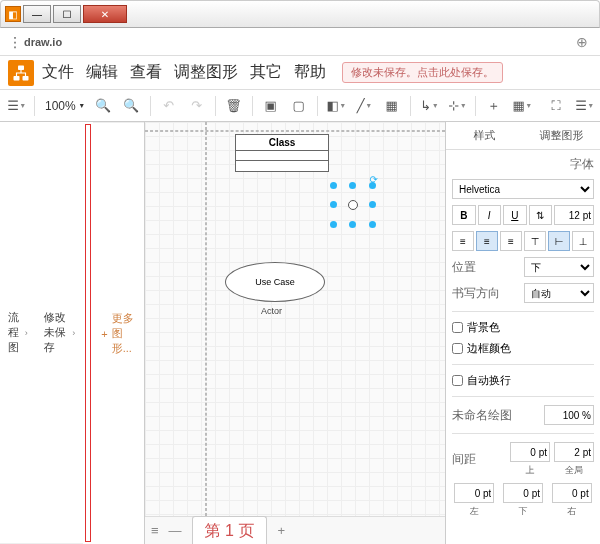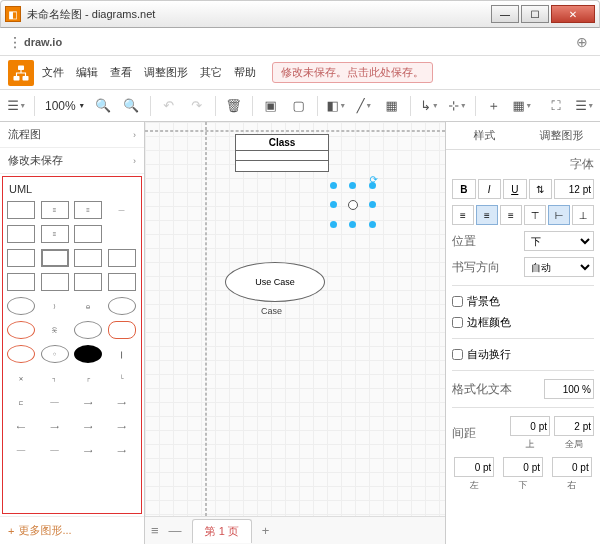--- a/index.html
+++ b/index.html
@@ -9,29 +9,29 @@
 .titlebar .title { margin-left: 6px; color: #333; flex: 1; }
 .titlebar .winbtn { width: 28px; height: 18px; border: 1px solid #888; display: flex; align-items: center; justify-content: center; margin-left: 2px; font-size: 10px; background: linear-gradient(#f8f8f8,#ddd); }
 .titlebar .close { background: linear-gradient(#e88070,#c04030); color: #fff; border-color: #a03020; width: 44px; }
 .addrbar { display: flex; align-items: center; height: 28px; border-bottom: 1px solid #ddd; padding: 0 8px; }
 .addrbar .dot { color: #666; margin-right: 2px; font-size: 14px; }
 .addrbar .addr { flex: 1; color: #555; font-weight: bold; }
 .addrbar .globe { width: 16px; height: 16px; color: #888; font-size: 14px; }
 .menubar { display: flex; align-items: center; height: 34px; padding: 4px 8px; border-bottom: 1px solid #ddd; }
 .applogo { width: 26px; height: 26px; background: #f08000; border-radius: 2px; margin-right: 8px; display:flex; align-items:center; justify-content:center; }
 .applogo svg { width: 18px; height: 18px; fill: #fff; }
-.menubar .m { margin-right: 12px; color: #333; font-size: 11px; }
+.menubar .m { margin-right: 12px; color: #333; font-size: 16px; }
 .menubar .save-note { border: 1px solid #e8a0a0; background: #fdf0f0; color: #c06060; padding: 2px 8px; border-radius: 3px; font-size: 11px; margin-left: 4px; }
 .toolbar { display: flex; align-items: center; height: 32px; padding: 0 4px; border-bottom: 1px solid #ccc; gap: 4px; }
 .tbtn { width: 24px; height: 24px; display: flex; align-items: center; justify-content: center; color: #555; font-size: 13px; cursor: pointer; border-radius: 2px; }
 .tbtn.disabled { color: #ccc; }
 .sep { width: 1px; height: 20px; background: #ddd; margin: 0 2px; }
 .zoom { display: flex; align-items: center; gap: 2px; font-size: 12px; color: #333; padding: 0 4px; }
 .flexrow { display: flex; height: calc(544px - 28px - 28px - 34px - 32px); }
-.sidebar { width: 145px; border-right: 1px solid #ccc; display: flex; flex-direction: column; background: #fff; }
+.sidebar { width: 145px; border-right: 1px solid #ccc; display: flex; flex-direction: row; background: #fff; }
 .sbhead { padding: 5px 8px; font-size: 11px; color: #444; border-bottom: 1px solid #eee; display: flex; align-items: center; justify-content: space-between; cursor: pointer; }
 .sbhead .arr { font-size: 9px; color: #888; }
 .shapes { border: 1px solid #e03030; margin: 2px; padding: 4px 2px; flex: 1; overflow: hidden; display: flex; flex-direction: column; }
 .shapes .uml { font-size: 11px; color: #333; padding: 2px 4px 6px; }
 .shapegrid { display: grid; grid-template-columns: repeat(4, 1fr); gap: 6px 4px; padding: 0 2px; }
 .shp { width: 28px; height: 18px; border: 1px solid #888; display: flex; align-items: center; justify-content: center; font-size: 6px; color: #666; }
 .shp.plain { border: none; }
 .shp.red { border-color: #e06040; }
 .shp.round { border-radius: 50%; }
 .shp.thick { border-width: 2px; }
@@ -44,21 +44,21 @@
 .class-box .hd { text-align: center; font-weight: bold; border-bottom: 1px solid #666; padding: 2px; }
 .class-box .row { height: 10px; border-bottom: 1px solid #666; }
 .class-box .row:last-child { border-bottom: none; }
 .usecase { position: absolute; left: 80px; top: 140px; width: 100px; height: 40px; border: 1px solid #666; border-radius: 50%; display: flex; align-items: center; justify-content: center; font-size: 9px; background: #fff; }
 .actor-lbl { position: absolute; left: 116px; top: 184px; font-size: 9px; color: #444; }
 .selnode { position: absolute; left: 185px; top: 60px; width: 46px; height: 46px; }
 .selnode .c { position: absolute; width: 7px; height: 7px; background: #29b6f6; border-radius: 50%; }
 .selnode .center { width: 10px; height: 10px; border: 1px solid #555; border-radius: 50%; background: #fff; left: 18px; top: 18px; }
 .selnode .rot { position: absolute; right: -2px; top: -8px; color: #29b6f6; font-size: 10px; }
 .pagebar { height: 28px; display: flex; align-items: center; padding: 0 6px; gap: 10px; border-top: 1px solid #ddd; background: #f8f8f8; }
-.pagebar .tab { padding: 4px 12px; background: #fff; border: 1px solid #ccc; border-bottom: none; color: #d05050; font-size: 11px; border-radius: 3px 3px 0 0; }
+.pagebar .tab { padding: 4px 12px; background: #fff; border: 1px solid #ccc; border-bottom: none; color: #d05050; font-size: 16px; border-radius: 3px 3px 0 0; }
 .pagebar .pbtn { color: #888; font-size: 13px; cursor: pointer; }
 .rpanel { width: 155px; border-left: 1px solid #ccc; background: #fff; display: flex; flex-direction: column; font-size: 11px; overflow: hidden; }
 .rtabs { display: flex; border-bottom: 1px solid #ddd; }
 .rtabs .rt { flex: 1; text-align: center; padding: 6px 2px; font-size: 11px; color: #555; cursor: pointer; }
 .rtabs .rt.active { border-bottom: 2px solid #3b82f6; color: #333; }
 .rbody { padding: 6px; display: flex; flex-direction: column; gap: 6px; overflow: hidden; }
 .lbl { color: #666; font-size: 12px; text-align: right; }
 .sel { width: 100%; height: 20px; border: 1px solid #ccc; font-size: 10px; padding: 0 2px; background: #fff; }
 .btnrow { display: flex; gap: 2px; }
 .bb { flex: 1; height: 20px; border: 1px solid #ccc; display: flex; align-items: center; justify-content: center; font-size: 10px; background: #fff; cursor: pointer; }
@@ -72,21 +72,20 @@
 .col3 { display: flex; flex-direction: column; align-items: center; gap: 2px; flex: 1; }
 .col3 .tl { font-size: 9px; color: #666; }
 hr { border: none; border-top: 1px solid #e0e0e0; margin: 2px 0; }
 .arrowdn::after { content: "▾"; margin-left: 2px; font-size: 8px; color: #888; }
 </style>
 </head>
 <body>
 
 <div class="titlebar">
   <div class="icon-sm">◧</div>
-  <div class="title">未命名绘图 - diagrams.net</div>
   <div class="winbtn">—</div>
   <div class="winbtn">☐</div>
   <div class="winbtn close">✕</div>
 </div>
 
 <div class="addrbar">
   <span class="dot">⋮</span>
   <span class="addr">draw.io</span>
   <span class="globe">⊕</span>
 </div>
@@ -223,37 +222,38 @@
         <div class="c" style="left:0;top:19px"></div>
           <div class="c center"></div>
           <div class="c" style="right:0;top:19px"></div>
         <div class="c" style="left:0;bottom:0"></div>
           <div class="c" style="left:19px;bottom:0"></div>
           <div class="c" style="right:0;bottom:0"></div>
       </div>
       <div class="usecase">
           <span>Use Case</span>
         </div>
-      <div class="actor-lbl">Case</div>
+      <div class="actor-lbl">Actor</div>
     </div>
     <div class="pagebar">
       <span class="pbtn">≡</span>
       <span class="pbtn">—</span>
       <div class="tab">第 1 页</div>
       <span class="pbtn">+</span>
     </div>
   </div>
 
   <div class="rpanel">
     <div class="rtabs">
       <div class="rt">样式</div>
       <div class="rt">调整图形</div>
     </div>
     <div class="rbody">
       <div class="lbl">字体</div>
+      <select class="sel"><option>Helvetica</option></select>
       <div class="btnrow">
         <div class="bb" style="font-weight:bold">B</div>
         <div class="bb" style="font-style:italic">I</div>
         <div class="bb" style="text-decoration:underline">U</div>
         <div class="bb">⇅</div>
         <input class="sizebox" value="12 pt" style="">
       </div>
       <div class="btnrow">
         <div class="bb">≡</div>
         <div class="bb active">≡</div>
@@ -279,21 +279,21 @@
           <input type="checkbox" style="">
           <span>边框颜色</span>
         </label>
       <hr>
       <label class="chk">
           <input type="checkbox" style="">
           <span>自动换行</span>
         </label>
       <hr>
       <div class="row2">
-          <span class="lbl">格式化文本</span>
+          <span class="lbl">未命名绘图</span>
           <input class="sizebox" style="width: 50px;" value="100 %">
         </div>
       <hr>
       <div class="row2">
           <span class="lbl">间距</span>
         <div class="row3" style="flex:0 0 auto">
           <div class="col3">
               <input class="sizebox" value="0 pt" style="">
               <span class="tl">上</span>
             </div>

